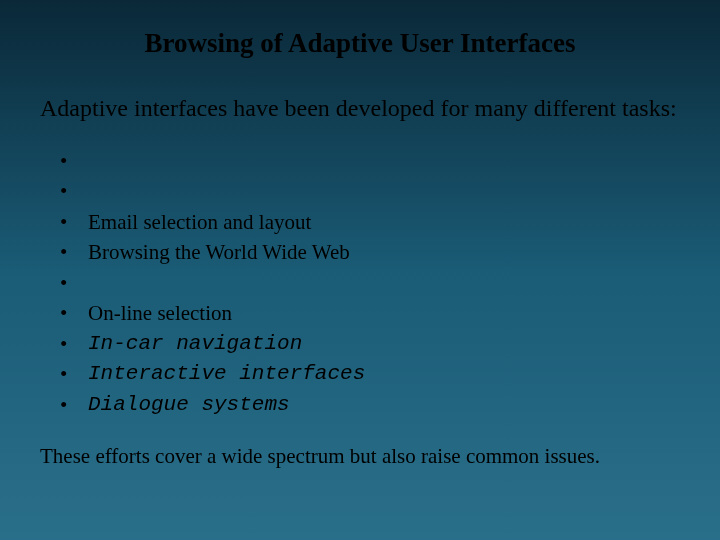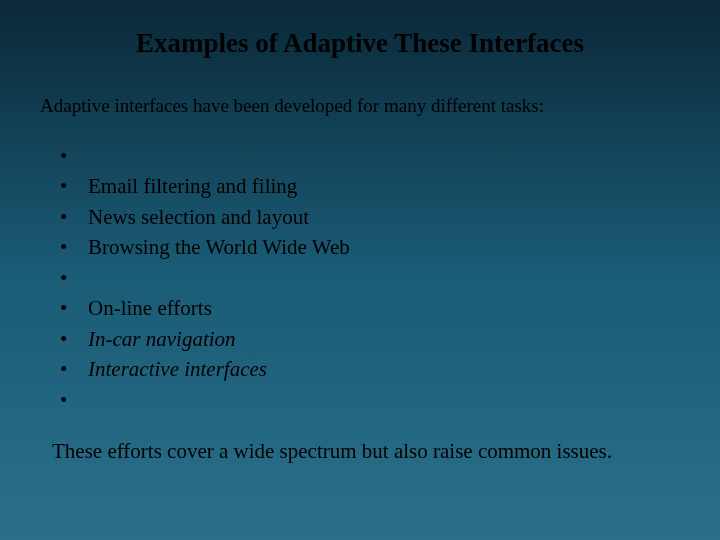--- a/index.html
+++ b/index.html
@@ -12,80 +12,80 @@
       overflow: hidden;
     }
     .title {
       text-align: center;
       font-size: 27px;
       font-weight: bold;
       padding-top: 28px;
       padding-bottom: 8px;
     }
     .intro {
-      font-size: 19px;
+      font-size: 24px;
       padding: 28px 40px 0 40px;
     }
     .list {
       list-style: none;
       padding: 24px 0 0 60px;
     }
     .list li {
       font-size: 21px;
       line-height: 1.45;
       display: flex;
     }
     .list .bullet {
       display: inline-block;
       width: 28px;
       flex-shrink: 0;
     }
-    .italic { font-style: italic; }
+    .italic { font-style: italic; font-family: Liberation Mono, monospace; }
     .outro {
       font-size: 21px;
-      padding: 24px 40px 0 52px;
+      padding: 24px 40px 0 40px;
       font-family: Liberation Serif, serif;
     }
   </style>
 </head>
 <body>
 
-<h1 class="title">Examples of Adaptive These Interfaces</h1>
+<h1 class="title">Browsing of Adaptive User Interfaces</h1>
 
 <p class="intro">Adaptive interfaces have been developed for many different tasks:</p>
 
 <ul class="list">
   <li>
       <span class="bullet">•</span>
     </li>
   <li>
       <span class="bullet">•</span>
-      <span>Email filtering and filing</span>
     </li>
   <li>
       <span class="bullet">•</span>
-      <span>News selection and layout</span>
+      <span>Email selection and layout</span>
     </li>
   <li>
       <span class="bullet">•</span>
       <span>Browsing the World Wide Web</span>
     </li>
   <li>
       <span class="bullet">•</span>
     </li>
   <li>
       <span class="bullet">•</span>
-      <span>On-line efforts</span>
+      <span>On-line selection</span>
     </li>
   <li>
       <span class="bullet">•</span>
       <span class="italic">In-car navigation</span>
     </li>
   <li>
       <span class="bullet">•</span>
       <span class="italic">Interactive interfaces</span>
     </li>
   <li>
       <span class="bullet">•</span>
+      <span class="italic">Dialogue systems</span>
     </li>
 </ul>
 
 <p class="outro">These efforts cover a wide spectrum but also raise common issues.</p>
 
 </body></html>

